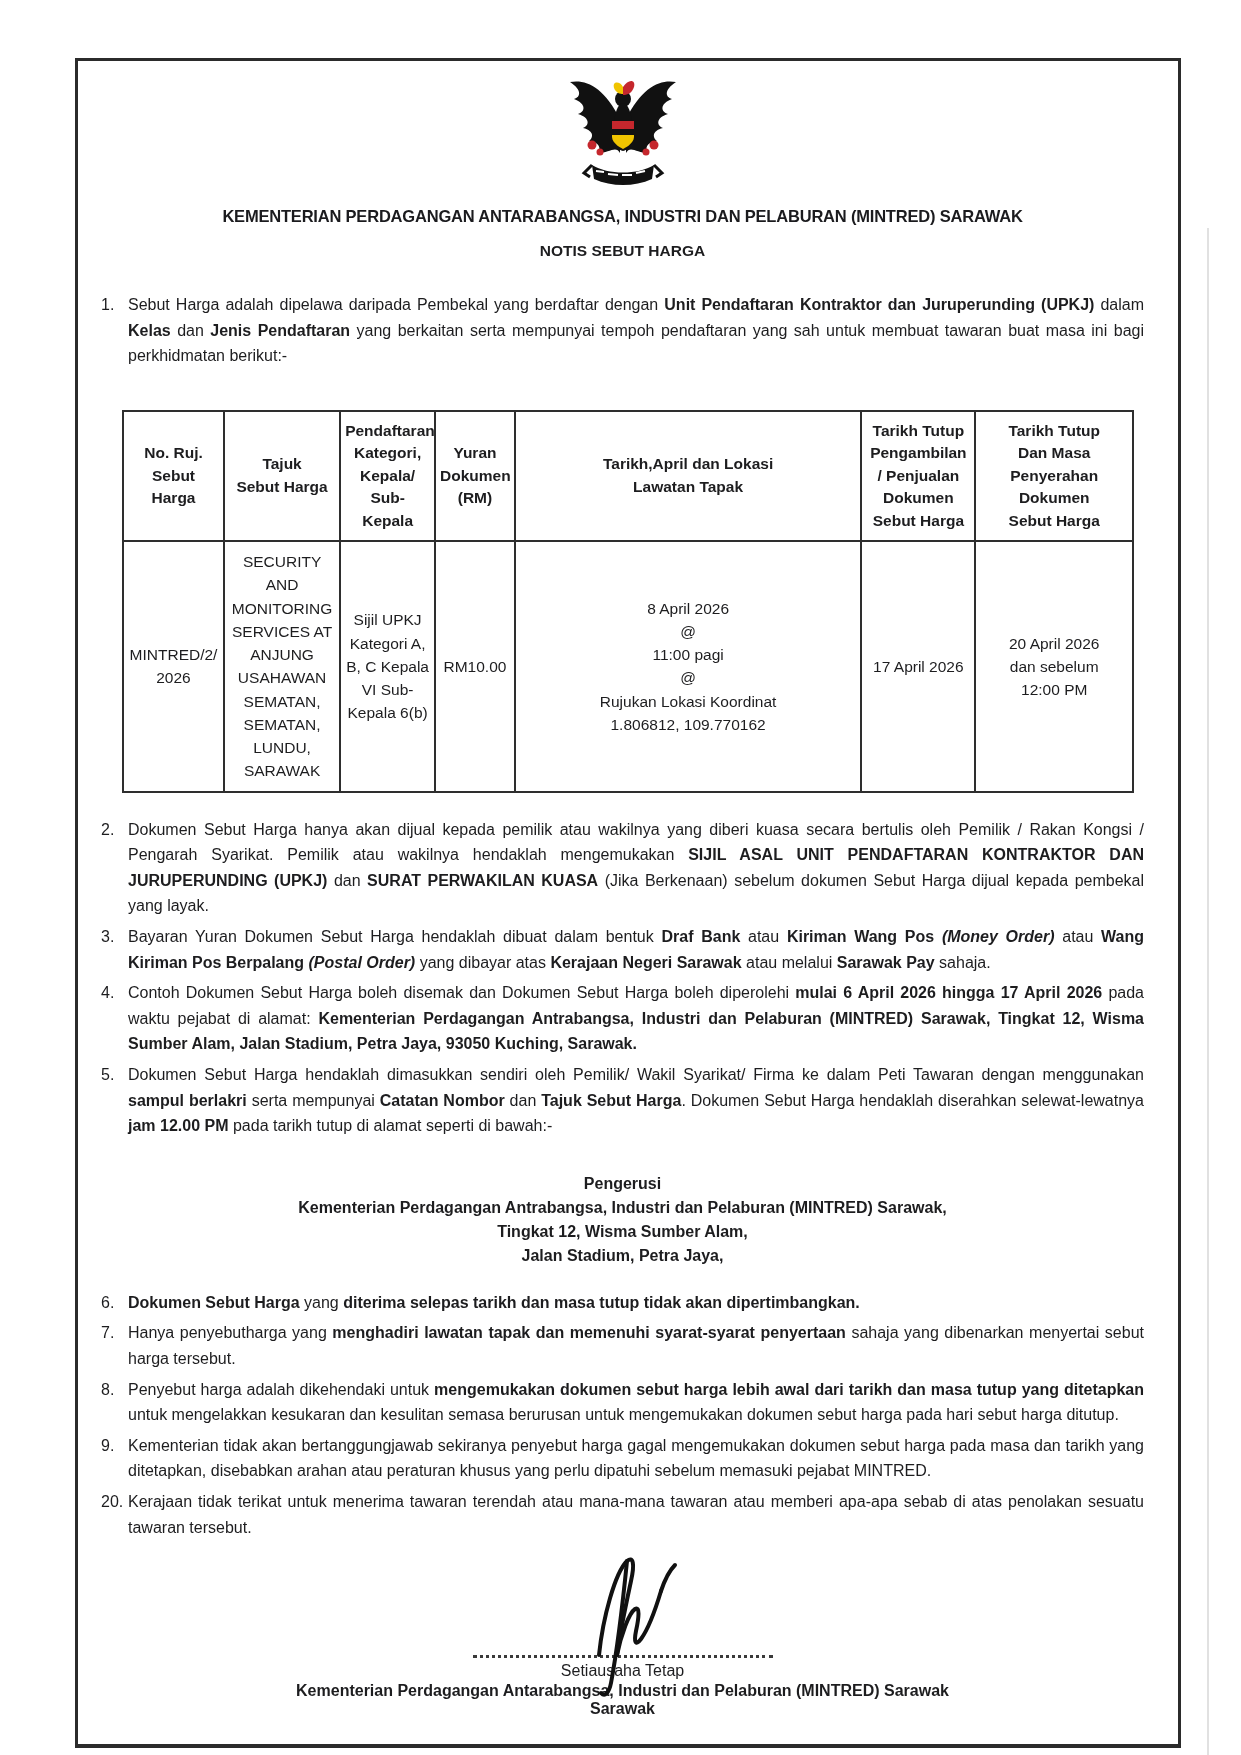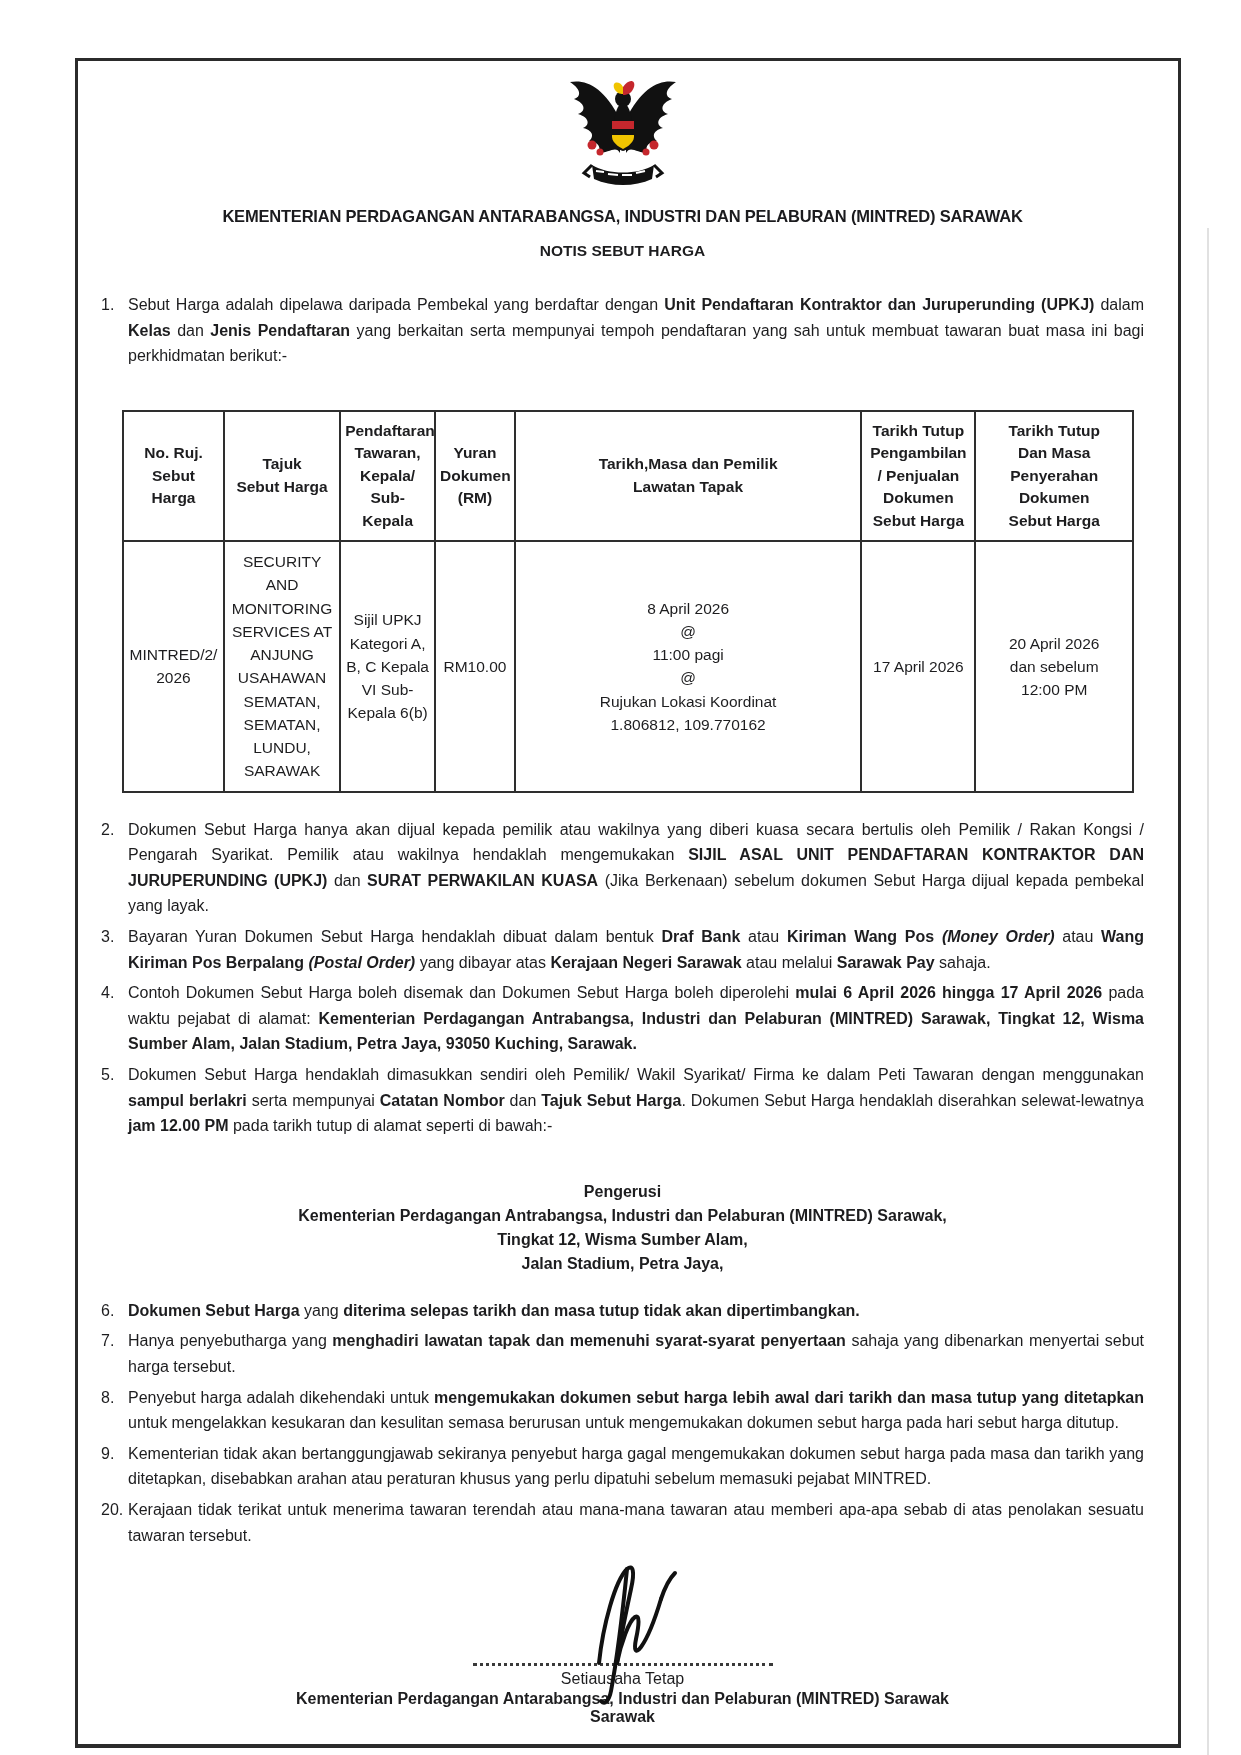--- a/index.html
+++ b/index.html
@@ -59,21 +59,21 @@
     text-align:center; vertical-align:middle;
     white-space:pre-line;
     padding:8px 4px;
   }
   table.tender th { font-weight:700; font-size:15.5px; line-height:1.45; }
   table.tender td { font-size:15.5px; line-height:1.5; }
   col.c1{width:10.0%} col.c2{width:11.5%} col.c3{width:9.4%}
   col.c4{width:7.9%}  col.c5{width:34.3%} col.c6{width:11.3%} col.c7{width:15.6%}
 
   
-  .address-block { margin-top:36px; text-align:center; }
+  .address-block { margin-top:28px; text-align:center; }
   .address-line { font-weight:700; font-size:16px; line-height:1.5; }
 
   
   .sign-area { position:relative; margin-top:6px; text-align:center; }
   .sign-svg { position:relative; display:block; margin:0 auto -46px; z-index:2; }
   .dotted-line {
     width:300px; margin:0 auto; border-bottom:3px dotted #3a3a3a; height:1px;
   }
   .sign-title { margin-top:4px; font-weight:400; font-size:16px; }
   .sign-org   { margin-top:2px; font-weight:700; font-size:16px; }
@@ -140,27 +140,27 @@
         <col class="c6">
         <col class="c7">
     </colgroup>
     <thead>
         <tr id="table-head-row">
           <th>No. Ruj.
 Sebut Harga</th>
           <th>Tajuk
 Sebut Harga</th>
           <th>Pendaftaran
-Tawaran,
+Kategori,
 Kepala/
 Sub-Kepala</th>
           <th>Yuran
 Dokumen
 (RM)</th>
-          <th>Tarikh,Masa dan Pemilik
+          <th>Tarikh,April dan Lokasi
 Lawatan Tapak</th>
           <th>Tarikh Tutup
 Pengambilan
 / Penjualan
 Dokumen
 Sebut Harga</th>
           <th>Tarikh Tutup
 Dan Masa
 Penyerahan
 Dokumen

